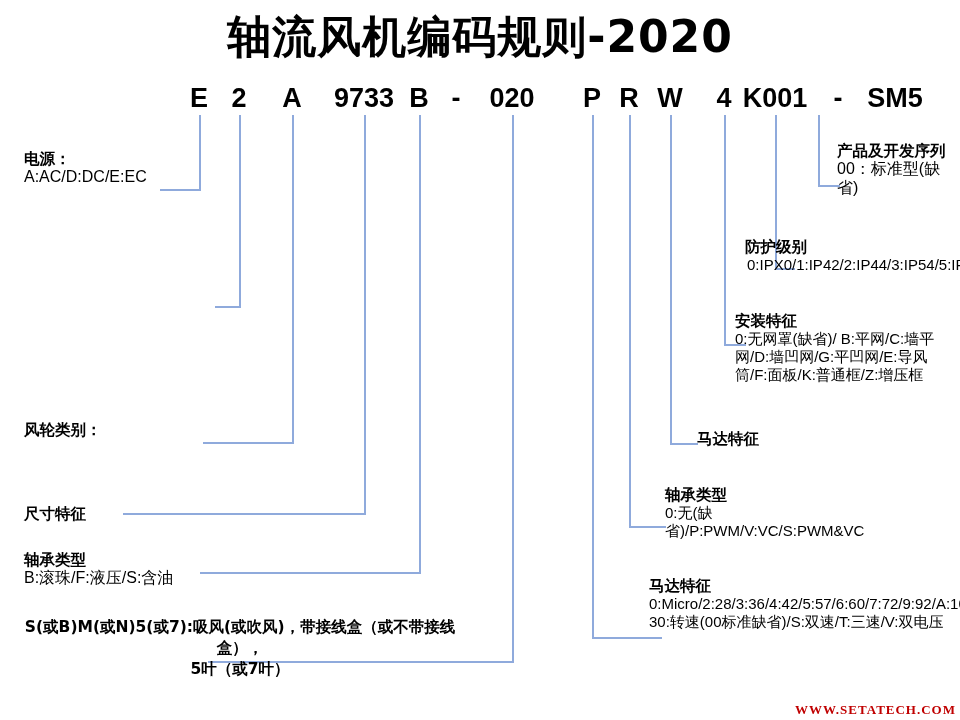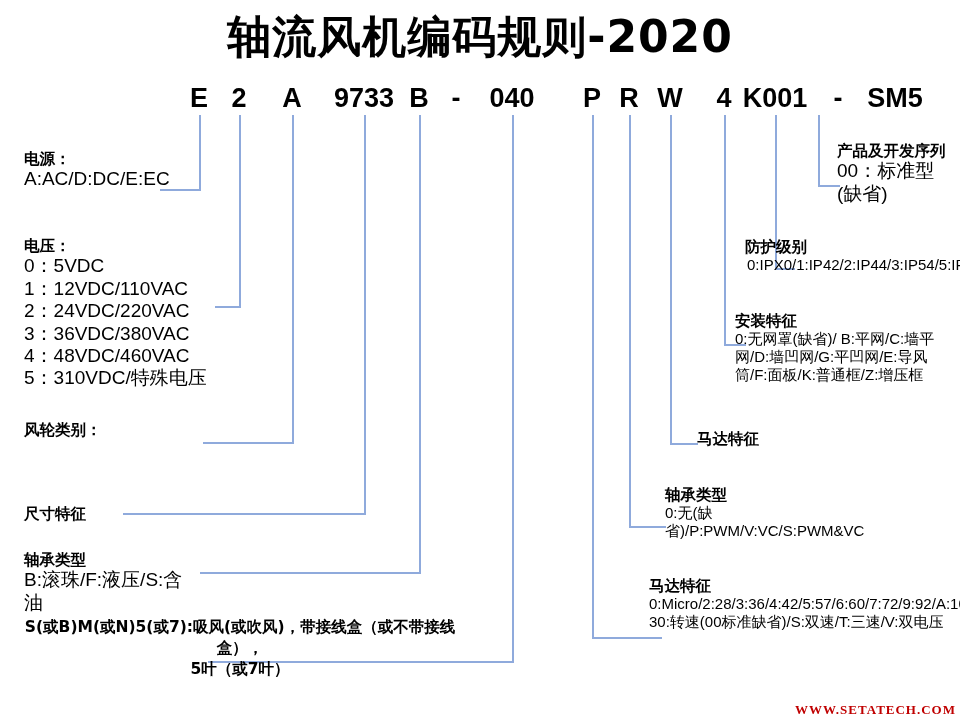--- a/index.html
+++ b/index.html
@@ -32,21 +32,21 @@
   .lnv{width:1.6px;}
   .lnh{height:1.6px;}
 
   
   .ann{position:absolute;line-height:1.18;}
   .ann .hd{
     font-weight:700;font-size:15.5px;
     font-family:"DejaVu Sans","Liberation Sans",sans-serif;
   }
   .ann .bd{
-    font-weight:400;font-size:19px;
+    font-weight:400;font-size:16px;
     font-family:"Liberation Sans","DejaVu Sans",sans-serif;
   }
   .ann.small .bd{font-size:15px;}
 
   
   .note{
     position:absolute;text-align:center;font-weight:700;
     font-size:15.5px;line-height:1.35;
     font-family:"DejaVu Sans","Liberation Sans",sans-serif;
   }
@@ -65,21 +65,21 @@
 <div id="stage">
 
   <div class="title">轴流风机编码规则-2020</div>
 
   <div class="codechar" style="left:199px">E</div>
   <div class="codechar" style="left:239px">2</div>
   <div class="codechar" style="left:292px">A</div>
   <div class="codechar" style="left:364px">9733</div>
   <div class="codechar" style="left:419px">B</div>
   <div class="codechar" style="left:456px">-</div>
-  <div class="codechar" style="left:512px">040</div>
+  <div class="codechar" style="left:512px">020</div>
   <div class="codechar" style="left:592px">P</div>
   <div class="codechar" style="left:629px">R</div>
   <div class="codechar" style="left:670px">W</div>
   <div class="codechar" style="left:724px">4</div>
   <div class="codechar" style="left:775px">K001</div>
   <div class="codechar" style="left:838px">-</div>
   <div class="codechar" style="left:895px">SM5</div>
 
   <div class="ln lnv" style="left:199px;top:115px;height:76px"></div>
   <div class="ln lnh" style="left:160px;top:189px;width:40px"></div>
@@ -115,29 +115,20 @@
   <div class="ln lnh" style="left:775px;top:268px;width:20px"></div>
 
   <div class="ln lnv" style="left:818px;top:115px;height:72px"></div>
   <div class="ln lnh" style="left:818px;top:185px;width:22px"></div>
 
   <div class="ann" style="left:24px;top:150px;width:130px">
     <div class="hd">电源：</div>
     <div class="bd">A:AC/D:DC/E:EC</div>
   </div>
 
-  <div class="ann" style="left:24px;top:237px;width:190px">
-    <div class="hd">电压：</div>
-    <div class="bd">0：5VDC</div>
-    <div class="bd">1：12VDC/110VAC</div>
-    <div class="bd">2：24VDC/220VAC</div>
-    <div class="bd">3：36VDC/380VAC</div>
-    <div class="bd">4：48VDC/460VAC</div>
-    <div class="bd">5：310VDC/特殊电压</div>
-  </div>
 
   <div class="ann" style="left:24px;top:421px;width:170px">
     <div class="hd">风轮类别：</div>
   </div>
 
   <div class="ann" style="left:24px;top:505px;width:110px">
     <div class="hd">尺寸特征</div>
   </div>
 
   <div class="ann" style="left:24px;top:551px;width:175px">

